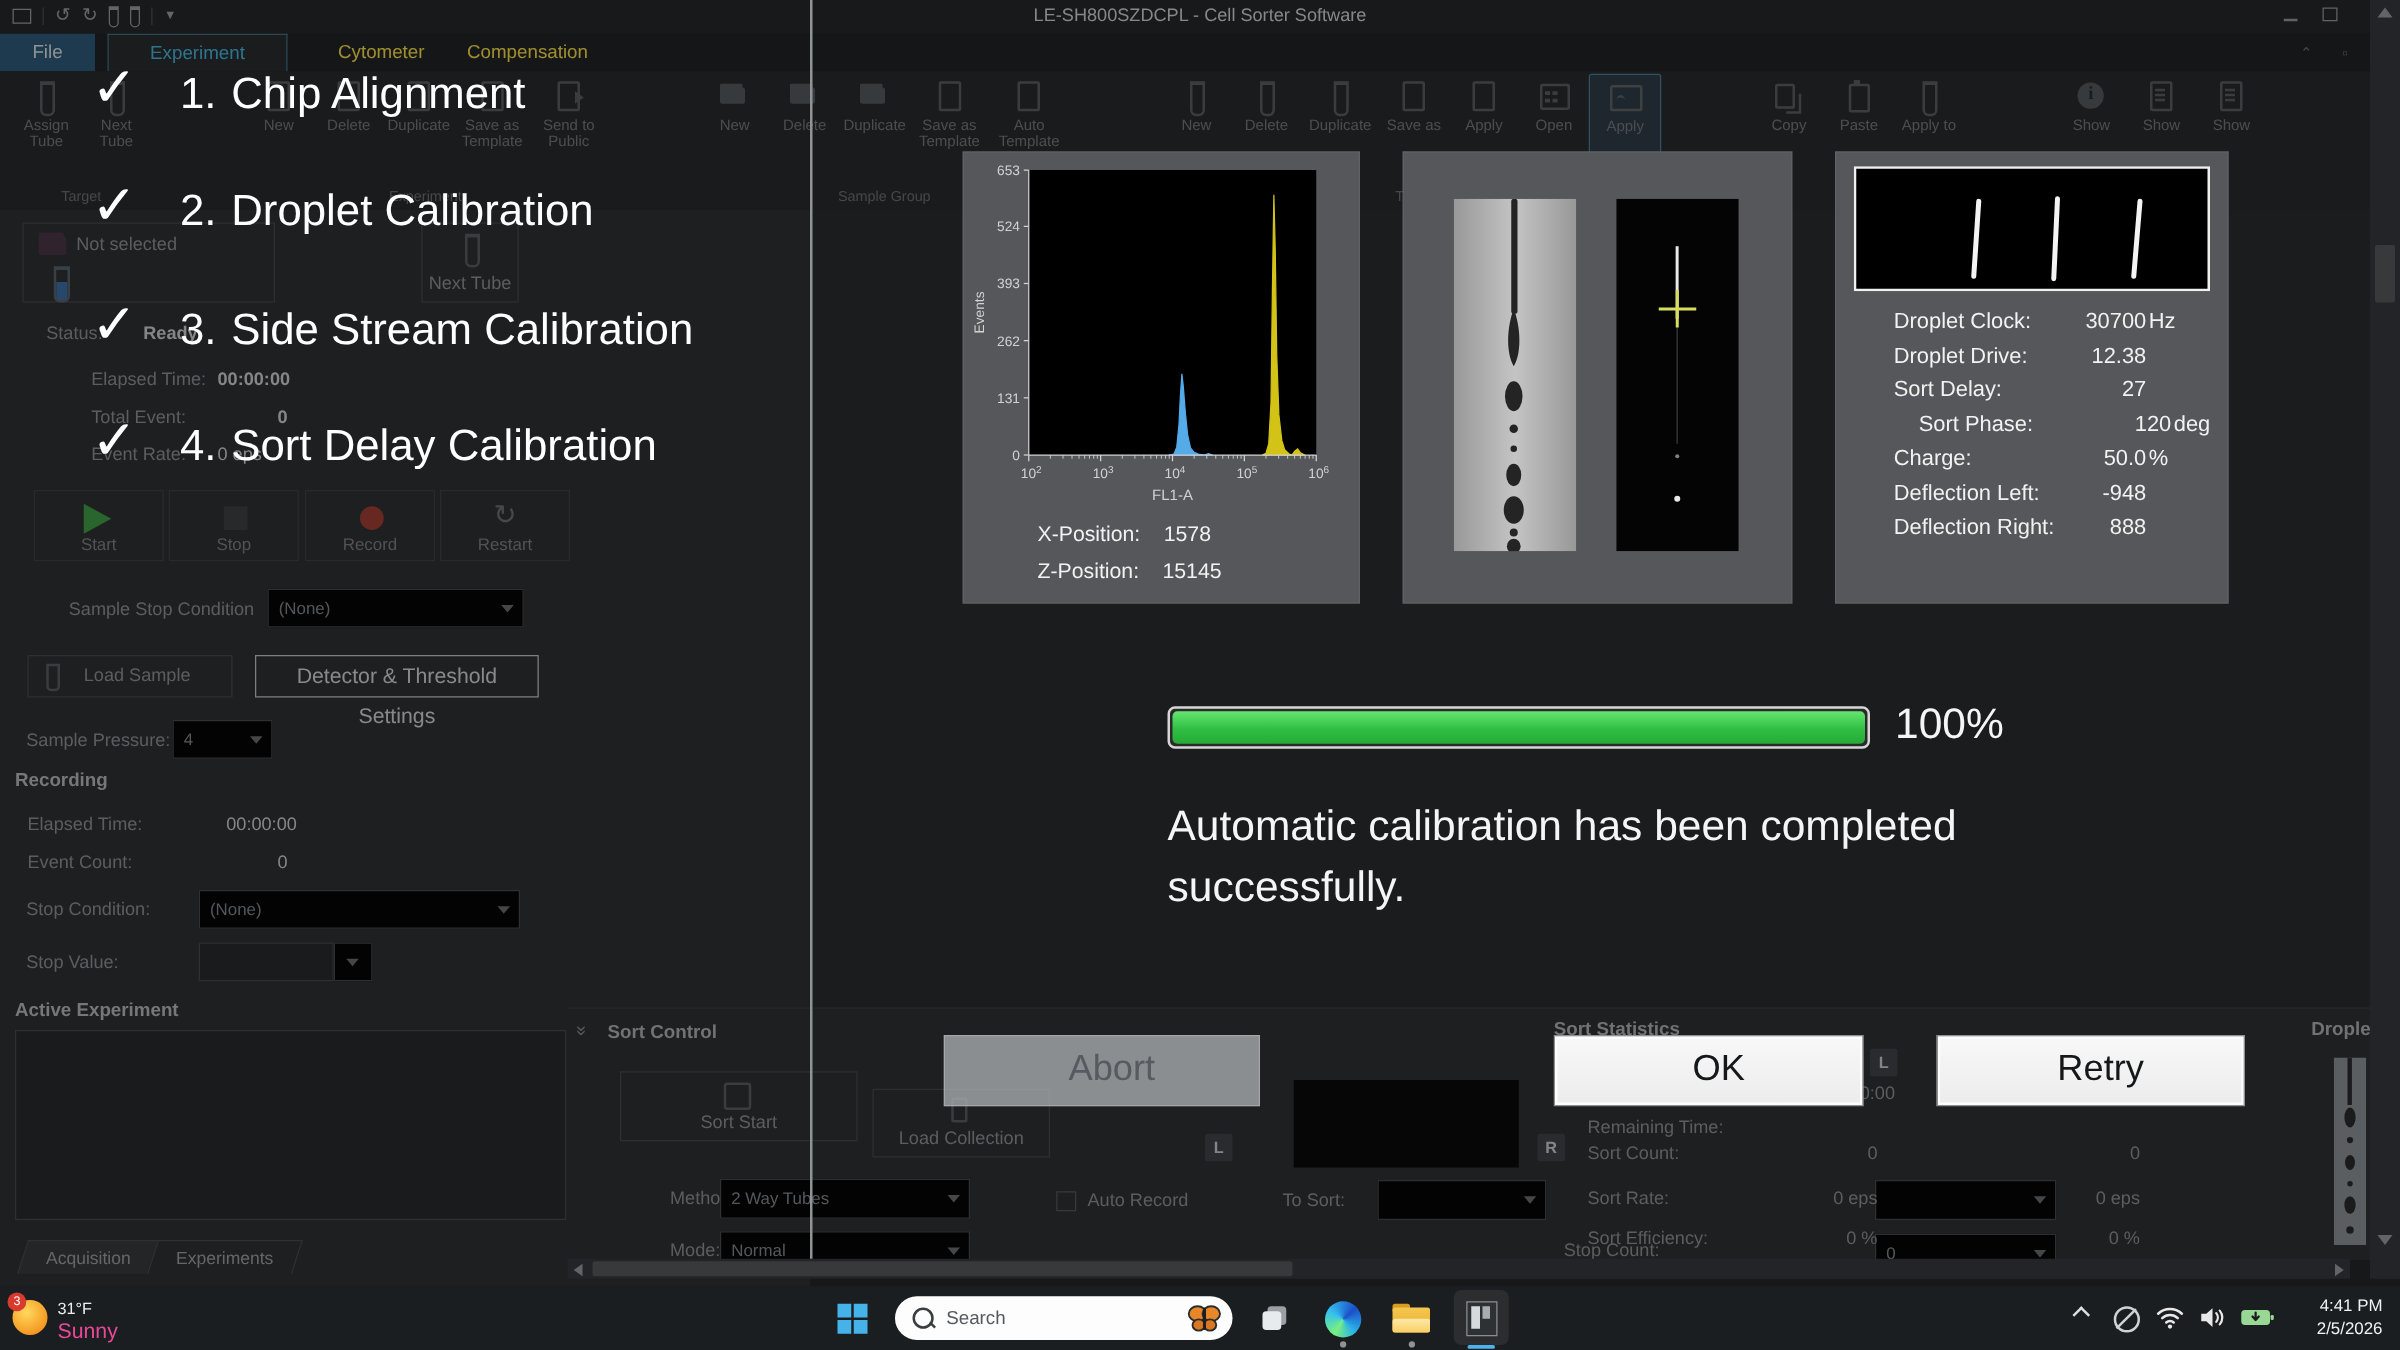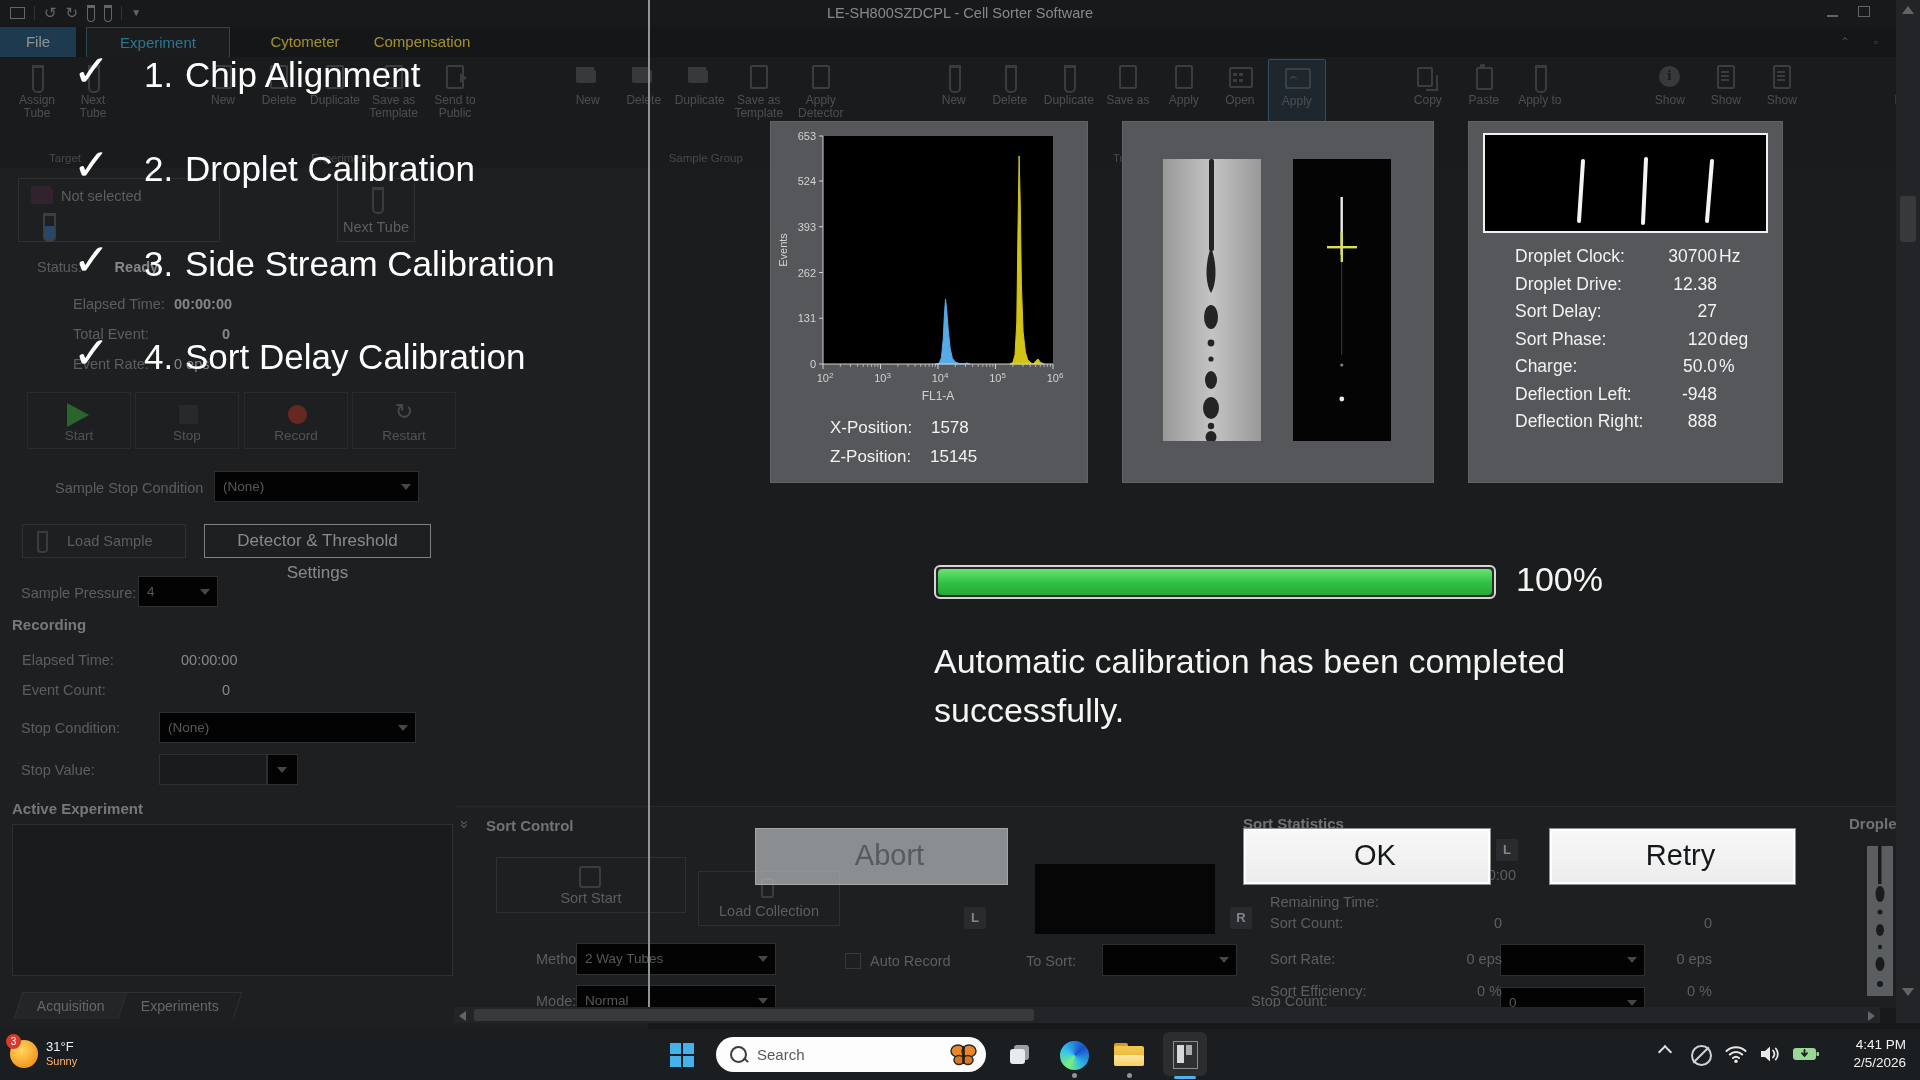--- a/index.html
+++ b/index.html
@@ -115,21 +115,21 @@
   
   text{font-family:"Liberation Sans",sans-serif;}
 
   
   #taskbar{position:absolute;left:0;bottom:0;width:1920px;height:51px;background:#1b1e20;z-index:90;}
   .tb-ic{position:absolute;top:8px;width:36px;height:36px;display:flex;align-items:center;justify-content:center;}
   #weather{position:absolute;left:10px;top:5px;display:flex;gap:8px;}
   #sun{width:28px;height:28px;margin-top:6px;border-radius:50%;background:radial-gradient(circle at 40% 35%,#ffd95e,#f59a23 70%,#e4761b);position:relative;}
   #sun .badge-red{position:absolute;left:-4px;top:-6px;width:15px;height:15px;border-radius:50%;background:#d83b2e;color:#fff;font-size:10px;text-align:center;line-height:15px;}
   #weather .wt{color:#eceff1;font-size:13px;line-height:17px;padding-top:4px;}
-  #weather .wc{color:#fdba74;font-size:11px;}
+  #weather .wc{color:#ec4899;font-size:17px;}
   #start-logo{display:grid;grid-template-columns:11px 11px;grid-gap:2px;}
   #start-logo i{width:11px;height:11px;background:#46b2ea;}
   #search-pill{position:absolute;left:716px;top:8px;width:270px;height:35px;border-radius:18px;background:#fdfdfd;display:flex;align-items:center;}
   #search-pill .mag{width:13px;height:13px;border:2px solid #3a3d40;border-radius:50%;margin-left:14px;position:relative;}
   #search-pill .mag::after{content:"";position:absolute;left:11px;top:11px;width:6px;height:2px;background:#3a3d40;transform:rotate(45deg);}
   #search-pill .ph{margin-left:10px;font-size:15px;color:#55595d;flex:1;}
   .dotind{position:absolute;bottom:2px;width:5px;height:5px;border-radius:3px;background:#8f9396;}
   #tv i{position:absolute;width:15px;height:15px;border-radius:3px;}
   #edge-ball{width:29px;height:29px;border-radius:50%;background:conic-gradient(from 210deg,#79f07e,#35c1f1 25%,#1b4fc8 55%,#2bb3e8 80%,#79f07e);}
   .folder-ic{position:relative;width:30px;height:24px;}
@@ -234,21 +234,21 @@
             <div class="rb-btn">
               <div class="rb-ic ic-folder-dup"></div>
               <div class="rb-label">Duplicate</div>
             </div>
             <div class="rb-btn">
               <div class="rb-ic ic-doc-save"></div>
               <div class="rb-label">Save as Template</div>
             </div>
             <div class="rb-btn">
               <div class="rb-ic ic-doc-check"></div>
-              <div class="rb-label">Apply Detector</div>
+              <div class="rb-label">Auto Template</div>
             </div>
           </div>
           <div class="rb-name">Sample Group</div>
         </div>
         <div class="rb-sep"></div>
         <div class="rb-group">
           <div class="rb-row">
             <div class="rb-btn">
               <div class="rb-ic ic-tube-new"></div>
               <div class="rb-label">New</div>
@@ -654,21 +654,21 @@
           <div class="metric-row" style="top: 151.5px;">
             <div class="m-label">Droplet Drive:</div>
             <div class="m-value">12.38</div>
             <div class="m-unit"></div>
           </div>
           <div class="metric-row" style="top: 179px;">
             <div class="m-label">Sort Delay:</div>
             <div class="m-value">27</div>
             <div class="m-unit"></div>
           </div>
-          <div class="metric-row" style="top: 206.5px;">
+          <div class="metric-row" style="top: 206.5px; margin-left: 20px;">
             <div class="m-label">Sort Phase:</div>
             <div class="m-value">120</div>
             <div class="m-unit">deg</div>
           </div>
           <div class="metric-row" style="top: 234px;">
             <div class="m-label">Charge:</div>
             <div class="m-value">50.0</div>
             <div class="m-unit">%</div>
           </div>
           <div class="metric-row" style="top: 261.5px;">

